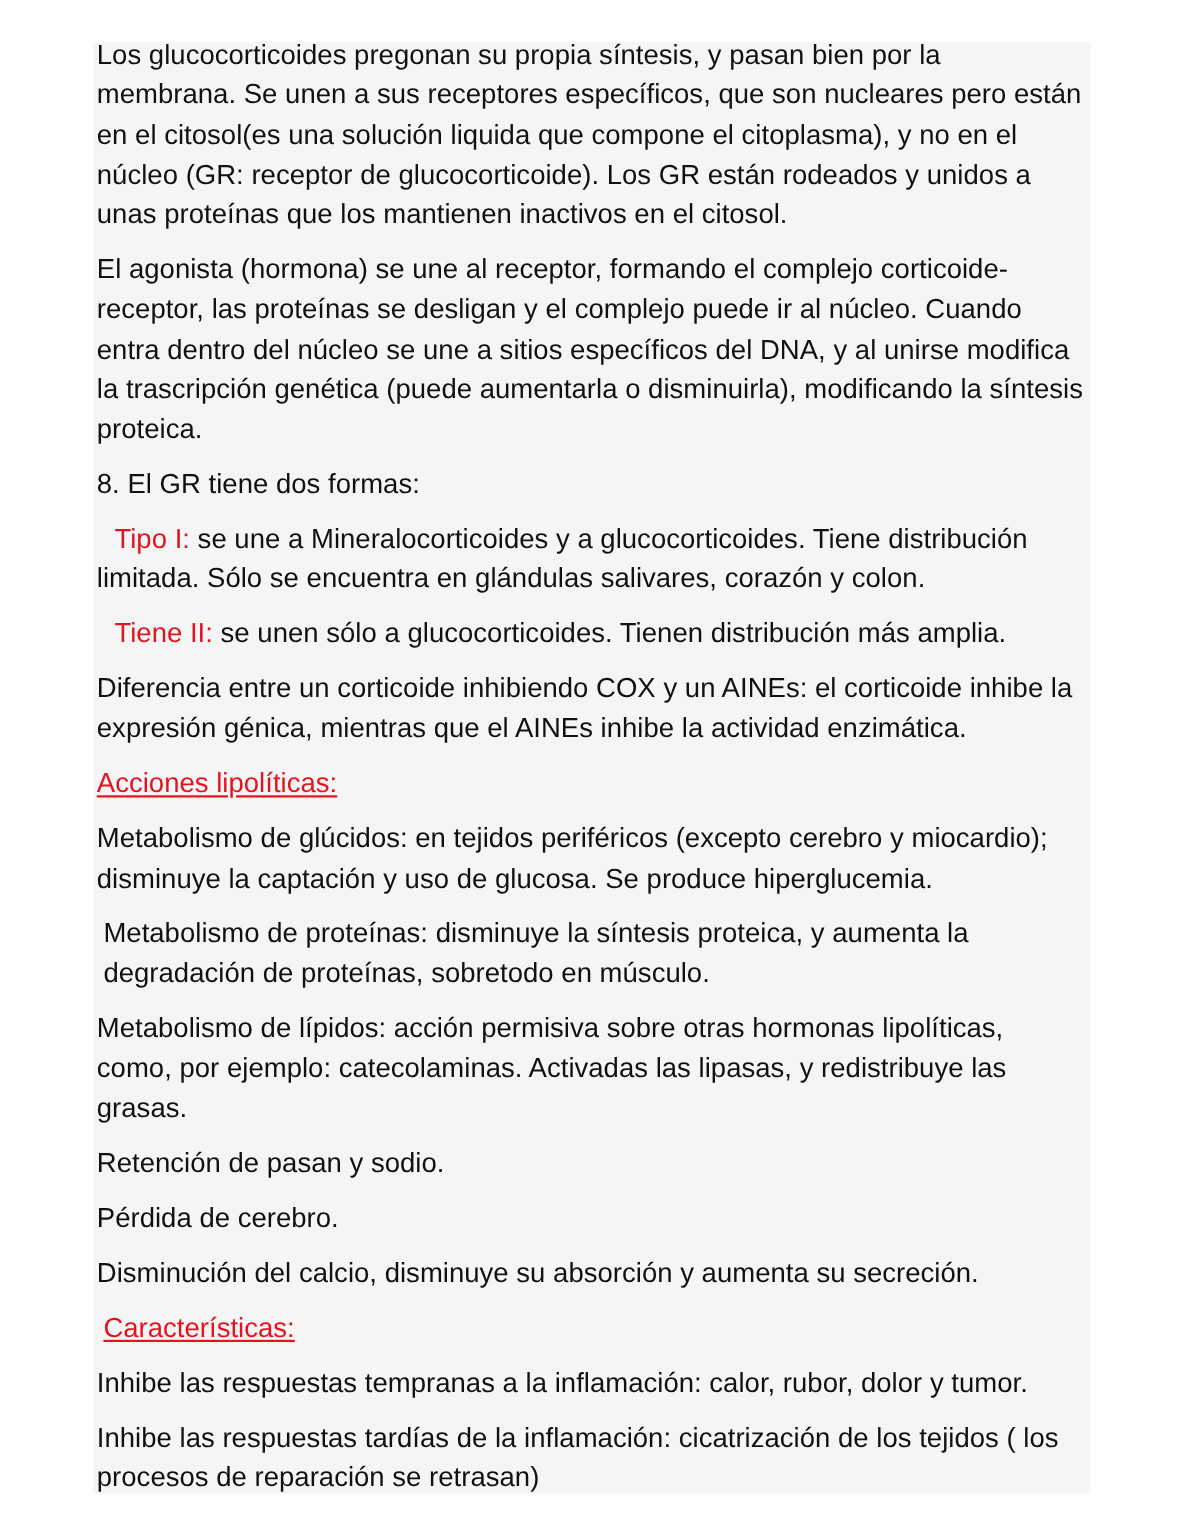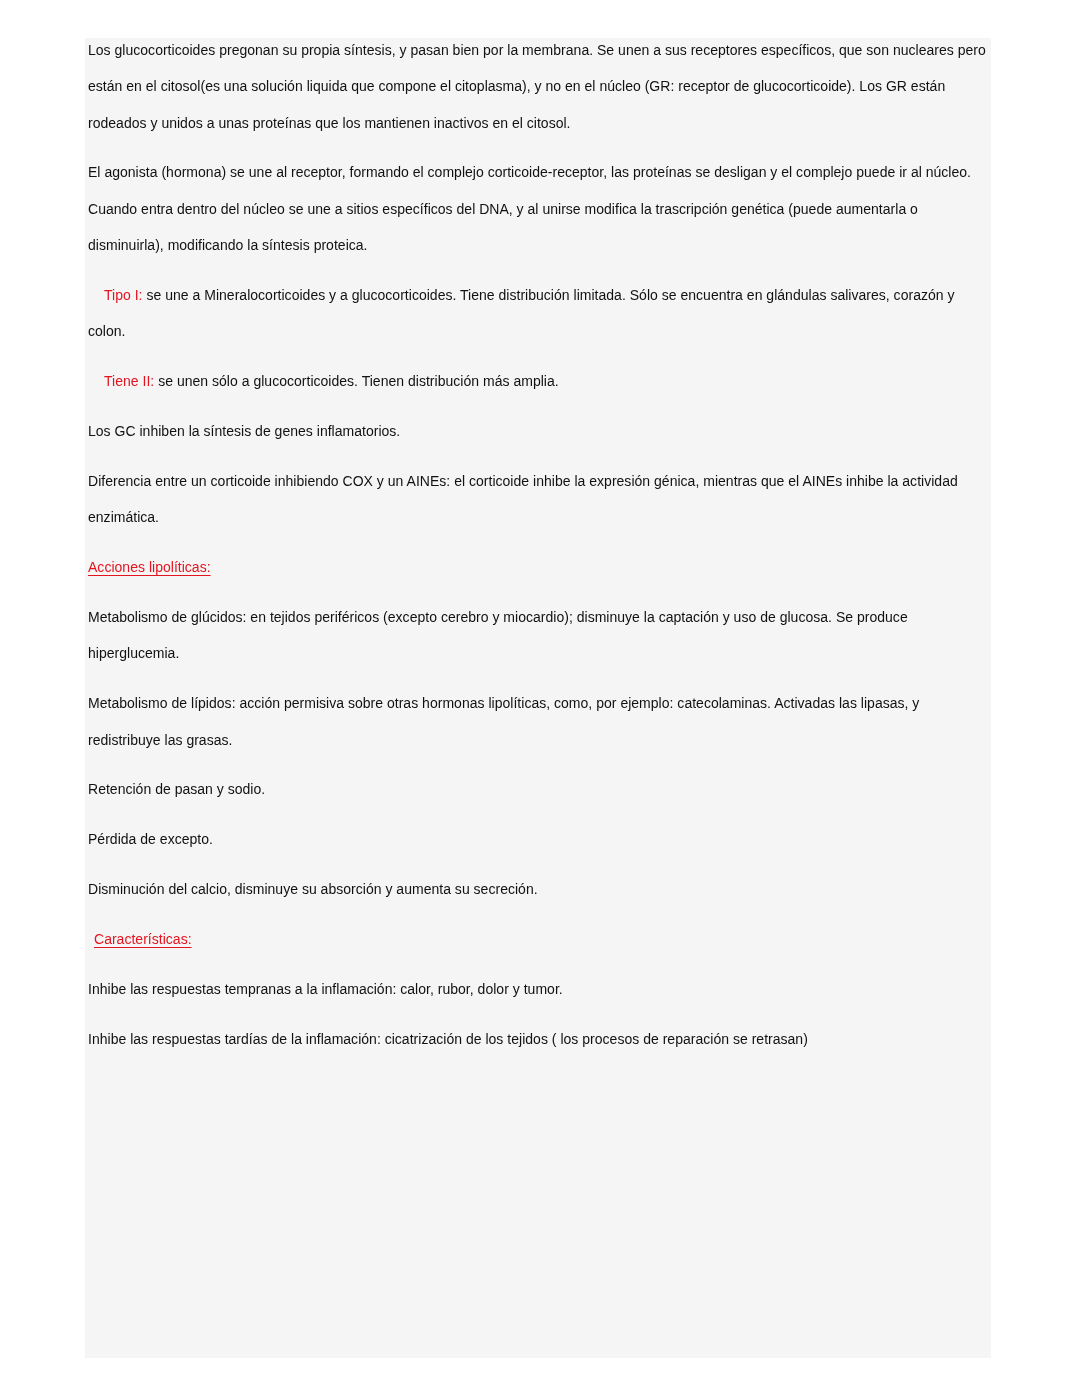--- a/index.html
+++ b/index.html
@@ -19,21 +19,21 @@
       position: absolute;
       left: 85px;
       top: 38px;
       width: 906px;
       height: 1320px;
       background: #f5f5f5;
       box-sizing: border-box;
       padding: 0 4px 0 3px;
     }
     .para {
-      font-size: 14px;
+      font-size: 25px;
       line-height: 36.3px;
       margin: 0 0 13.6px 0;
       letter-spacing: 0.02px;
       white-space: normal;
     }
     .para:first-child { margin-top: -6px; }
     .red { color: #e3141f; margin-left: 16px; }
     .red-u {
       color: #e3141f;
       text-decoration: underline;
@@ -44,40 +44,41 @@
   </style>
 </head>
 <body>
 
 <div class="page-block">
 
   <p class="para">Los glucocorticoides pregonan su propia síntesis, y pasan bien por la membrana. Se unen a sus receptores específicos, que son nucleares pero están en el citosol(es una solución liquida que compone el citoplasma), y no en el núcleo (GR: receptor de glucocorticoide). Los GR están rodeados y unidos a unas proteínas que los mantienen inactivos en el citosol.</p>
 
   <p class="para">El agonista (hormona) se une al receptor, formando el complejo corticoide-receptor, las proteínas se desligan y el complejo puede ir al núcleo. Cuando entra dentro del núcleo se une a sitios específicos del DNA, y al unirse modifica la trascripción genética (puede aumentarla o disminuirla), modificando la síntesis proteica.</p>
 
+  <p class="para">8. El GR tiene dos formas:</p>
 
   <p class="para"><span class="red">Tipo I:</span><span> se une a Mineralocorticoides y a glucocorticoides. Tiene distribución limitada. Sólo se encuentra en glándulas salivares, corazón y colon.</span></p>
 
   <p class="para"><span class="red">Tiene II:</span><span> se unen sólo a glucocorticoides. Tienen distribución más amplia.</span></p>
 
-  <p class="para">Los GC inhiben la síntesis de genes inflamatorios.</p>
 
   <p class="para">Diferencia entre un corticoide inhibiendo COX y un AINEs: el corticoide inhibe la expresión génica, mientras que el AINEs inhibe la actividad enzimática.</p>
 
   <p class="para"><span class="red-u">Acciones lipolíticas:</span></p>
 
   <p class="para">Metabolismo de glúcidos: en tejidos periféricos (excepto cerebro y miocardio); disminuye la captación y uso de glucosa. Se produce hiperglucemia.</p>
 
+  <p class="para indent1">Metabolismo de proteínas: disminuye la síntesis proteica, y aumenta la degradación de proteínas, sobretodo en músculo.</p>
 
   <p class="para">Metabolismo de lípidos: acción permisiva sobre otras hormonas lipolíticas, como, por ejemplo: catecolaminas. Activadas las lipasas, y redistribuye las grasas.</p>
 
 
   <p class="para">Retención de pasan y sodio.</p>
 
-  <p class="para">Pérdida de excepto.</p>
+  <p class="para">Pérdida de cerebro.</p>
 
   <p class="para">Disminución del calcio, disminuye su absorción y aumenta su secreción.</p>
 
   <p class="para indent1"><span class="red-u">Características:</span></p>
 
   <p class="para">Inhibe las respuestas tempranas a la inflamación: calor, rubor, dolor y tumor.</p>
 
   <p class="para">Inhibe las respuestas tardías de la inflamación: cicatrización de los tejidos ( los procesos de reparación se retrasan)</p>
 
 </div>

